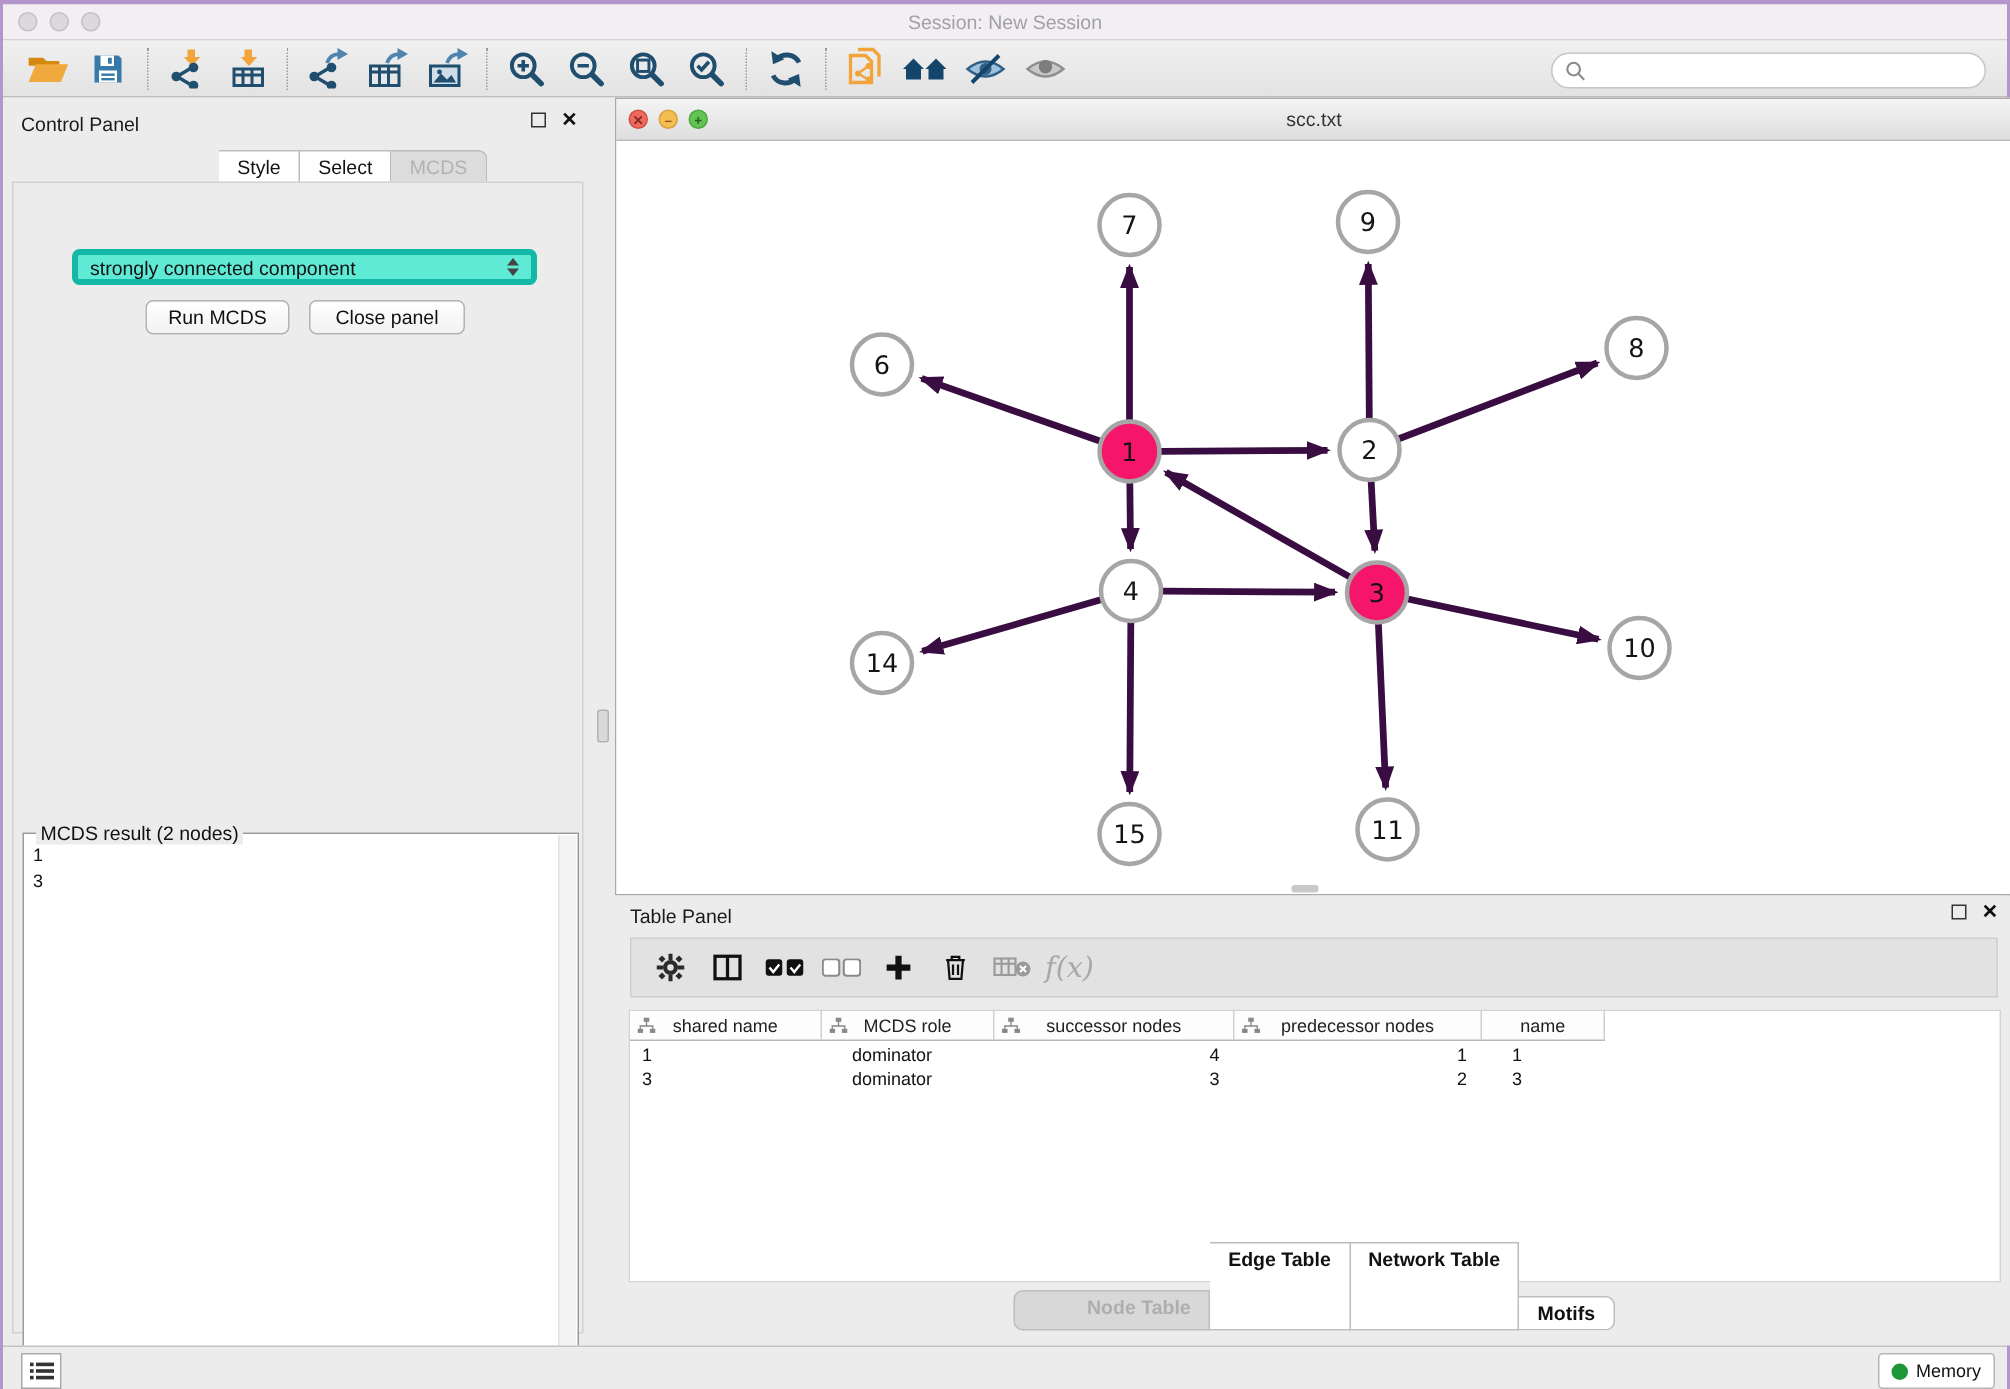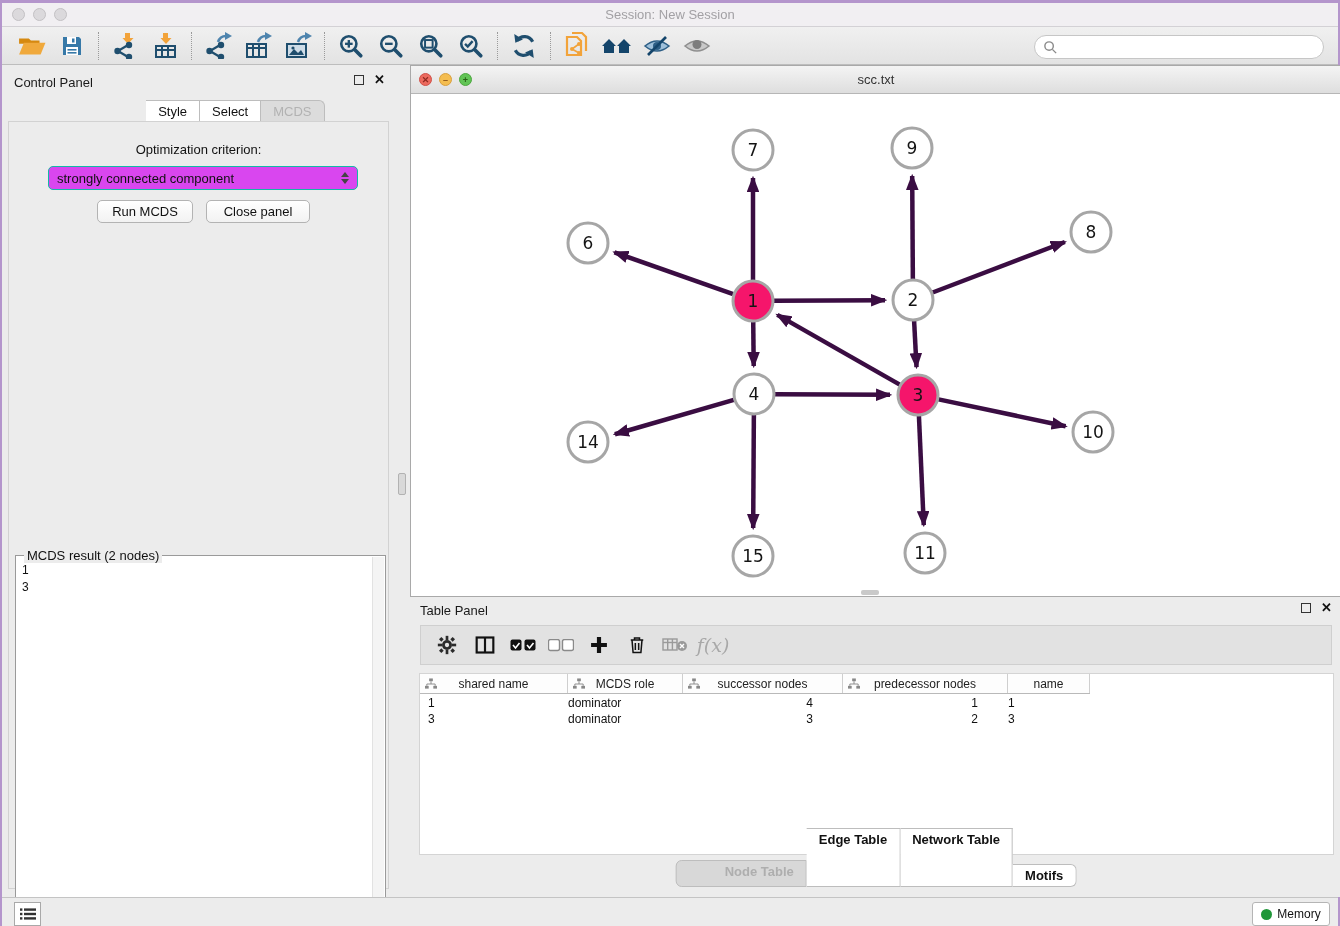--- a/index.html
+++ b/index.html
@@ -42,22 +42,22 @@
   .tab { font-size:13px; padding:3px 12px; background:#fff; border:1px solid #bdbdbd;
          border-left-width:0; color:#111; white-space:nowrap; }
   .tab:first-child { border-left-width:1px; border-radius:6px 0 0 6px;margin-top:32px; }
   .tab:last-child { border-radius:0 6px 6px 0; }
   .tab.disabled-active { background:#dcdcdc; color:#b2b2b2; }
   .tab.selected-gray { background:#d8d8d8; color:#aeaeae;padding-left:48px; }
 
   #cp-content { position:absolute; left:6px; top:56px; width:381px; height:768px;
                 border:1px solid #d2d2d2; background:#ececec; }
   #opt-label { position:absolute; left:0; right:0; top:20px; text-align:center; font-size:13px; color:#111; }
-  #opt-select { position:absolute; left:39px; top:44px; width:310px; height:24px; background:#d946ef;
-                border:1px solid #14b8a6; border-radius:5px; display:flex; align-items:center;
+  #opt-select { position:absolute; left:39px; top:44px; width:310px; height:24px; background:#5eead4;
+                border:4px solid #14b8a6; border-radius:5px; display:flex; align-items:center;
                 padding:0 8px; font-size:13px; color:#111; }
   #opt-select .stepper { margin-left:auto; display:flex; flex-direction:column; gap:2px; }
   .tri-up { width:0; height:0; border-left:4px solid transparent; border-right:4px solid transparent;
             border-bottom:5px solid #444; }
   .tri-down { width:0; height:0; border-left:4px solid transparent; border-right:4px solid transparent;
               border-top:5px solid #444; }
   .cp-btn { position:absolute; top:78px; height:23px; background:linear-gradient(#ffffff,#f2f2f2);
             border:1px solid #b3b3b3; border-radius:5px; font-size:13px; color:#111;
             display:flex; align-items:center; justify-content:center; font-family:"Liberation Sans",sans-serif; }
   #run-btn { left:88px; width:96px; }
@@ -311,21 +311,20 @@
       <span class="float-box"></span>
       <span class="close-x">✕</span>
     </div>
     <div id="cp-tabs" class="tab-row">
         <span class="tab">Network</span>
         <span class="tab">Style</span>
         <span class="tab">Select</span>
         <span class="tab disabled-active">MCDS</span>
       </div>
     <div id="cp-content">
-      <div id="opt-label">Optimization criterion:</div>
       <div id="opt-select">
         <span>strongly connected component</span>
         <span class="stepper">
             <span class="tri-up"></span>
             <span class="tri-down"></span>
           </span>
       </div>
       <div class="cp-btn" id="run-btn">Run MCDS</div>
       <div class="cp-btn" id="close-btn">Close panel</div>
       <div id="result-box">
@@ -494,21 +493,21 @@
             <circle cx="20" cy="10" r="5" fill="#9a9a9a"></circle>
             <path d="M18 8l4 4M22 8l-4 4" stroke="#fff" stroke-width="1.4"></path>
           </svg>
       </div>
       <div class="tp-btn">
         <span class="fx">f(x)</span>
       </div>
     </div>
     <div id="tp-white">
       <div id="tbl-header">
-          <div class="th" style="width: 148px;">
+          <div class="th" style="width: 128px;">
             <svg class="tree" width="12" height="12" viewBox="0 0 13 12">
               <g fill="#888">
                 <rect x="4.5" y="0" width="4" height="3"></rect>
                 <rect x="0" y="8" width="4" height="3"></rect>
                 <rect x="9" y="8" width="4" height="3"></rect>
               </g>
               <path d="M6.5 3v3M2 8V6h9v2" stroke="#888" fill="none"></path>
             </svg>
             <span>shared name</span>
           </div>

